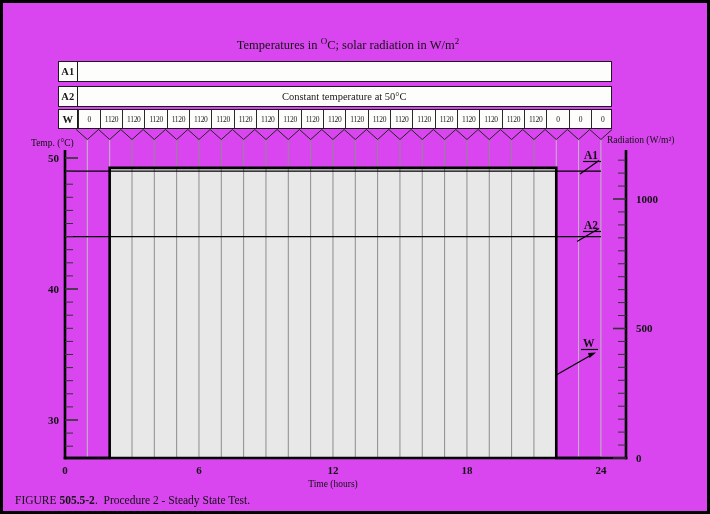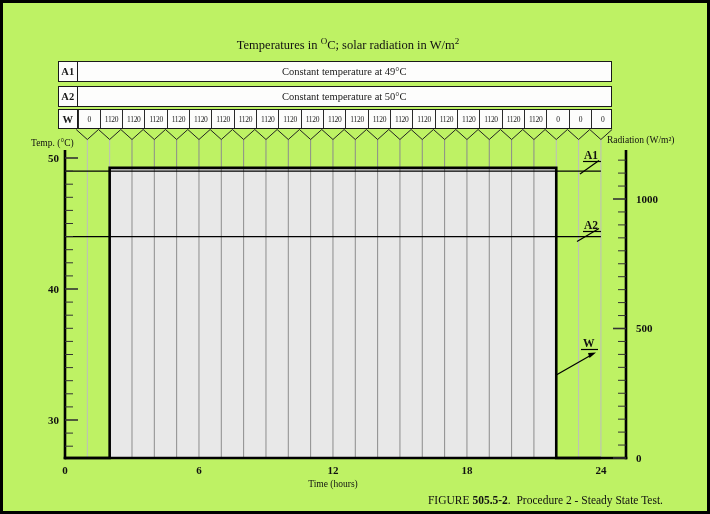--- a/index.html
+++ b/index.html
@@ -1,18 +1,18 @@
 <!DOCTYPE html>
 <html><head>
 <meta charset="utf-8">
 <style>
   html,body{margin:0;padding:0;background:#888;}
   *{box-sizing:border-box;}
   #page{
-    position:relative;width:710px;height:514px;background:#bef264;
+    position:relative;width:710px;height:514px;background:#d946ef;
     border:3px solid #000;overflow:hidden;
     font-family:"Liberation Serif","DejaVu Serif",serif;color:#1a1a1a;
   }
   #figure-title{
     position:absolute;left:0;top:33px;width:690px;text-align:center;
     font-size:12.5px;color:#111;
   }
   #figure-title sup{font-size:9px;}
   .trow{
     position:absolute;left:55px;width:554px;height:21px;
@@ -27,36 +27,35 @@
     flex:1;display:flex;align-items:center;justify-content:center;
     font-size:10.5px;
   }
   #row-w .wcell{
     flex:none;width:22.33px;display:flex;align-items:center;justify-content:center;
     font-size:7.5px;border-left:1px solid #2a2a2a;letter-spacing:-0.3px;
   }
   #row-w .wcell:first-of-type{border-left:none;}
   #chart-svg{position:absolute;left:0;top:0;width:710px;height:514px;}
   #figure-caption{
-    position:absolute;left:0;top:491px;width:660px;text-align:right;
+    position:absolute;left:12px;top:491px;width:660px;text-align:left;
     font-size:11.5px;color:#111;white-space:pre;
   }
   #figure-caption .bold{font-weight:bold;}
   svg text{font-family:"Liberation Serif","DejaVu Serif",serif;fill:#111;}
 </style>
 </head>
 <body>
 
 <div id="page">
 
   <div id="figure-title"><span>Temperatures in </span><sup>O</sup><span>C; solar radiation in W/m</span><sup>2</sup></div>
 
   <div class="trow" id="row-a1" style="top:58px">
     <div class="rlabel">A1</div>
-    <div class="rvalue">Constant temperature at 49°C</div>
   </div>
   <div class="trow" id="row-a2" style="top:82.5px">
     <div class="rlabel">A2</div>
     <div class="rvalue">Constant temperature at 50°C</div>
   </div>
 
   <div class="trow" id="row-w" style="top:106px;height:20px">
     <div class="rlabel">W</div>
   <div class="wcell">0</div>
       <div class="wcell">1120</div>

